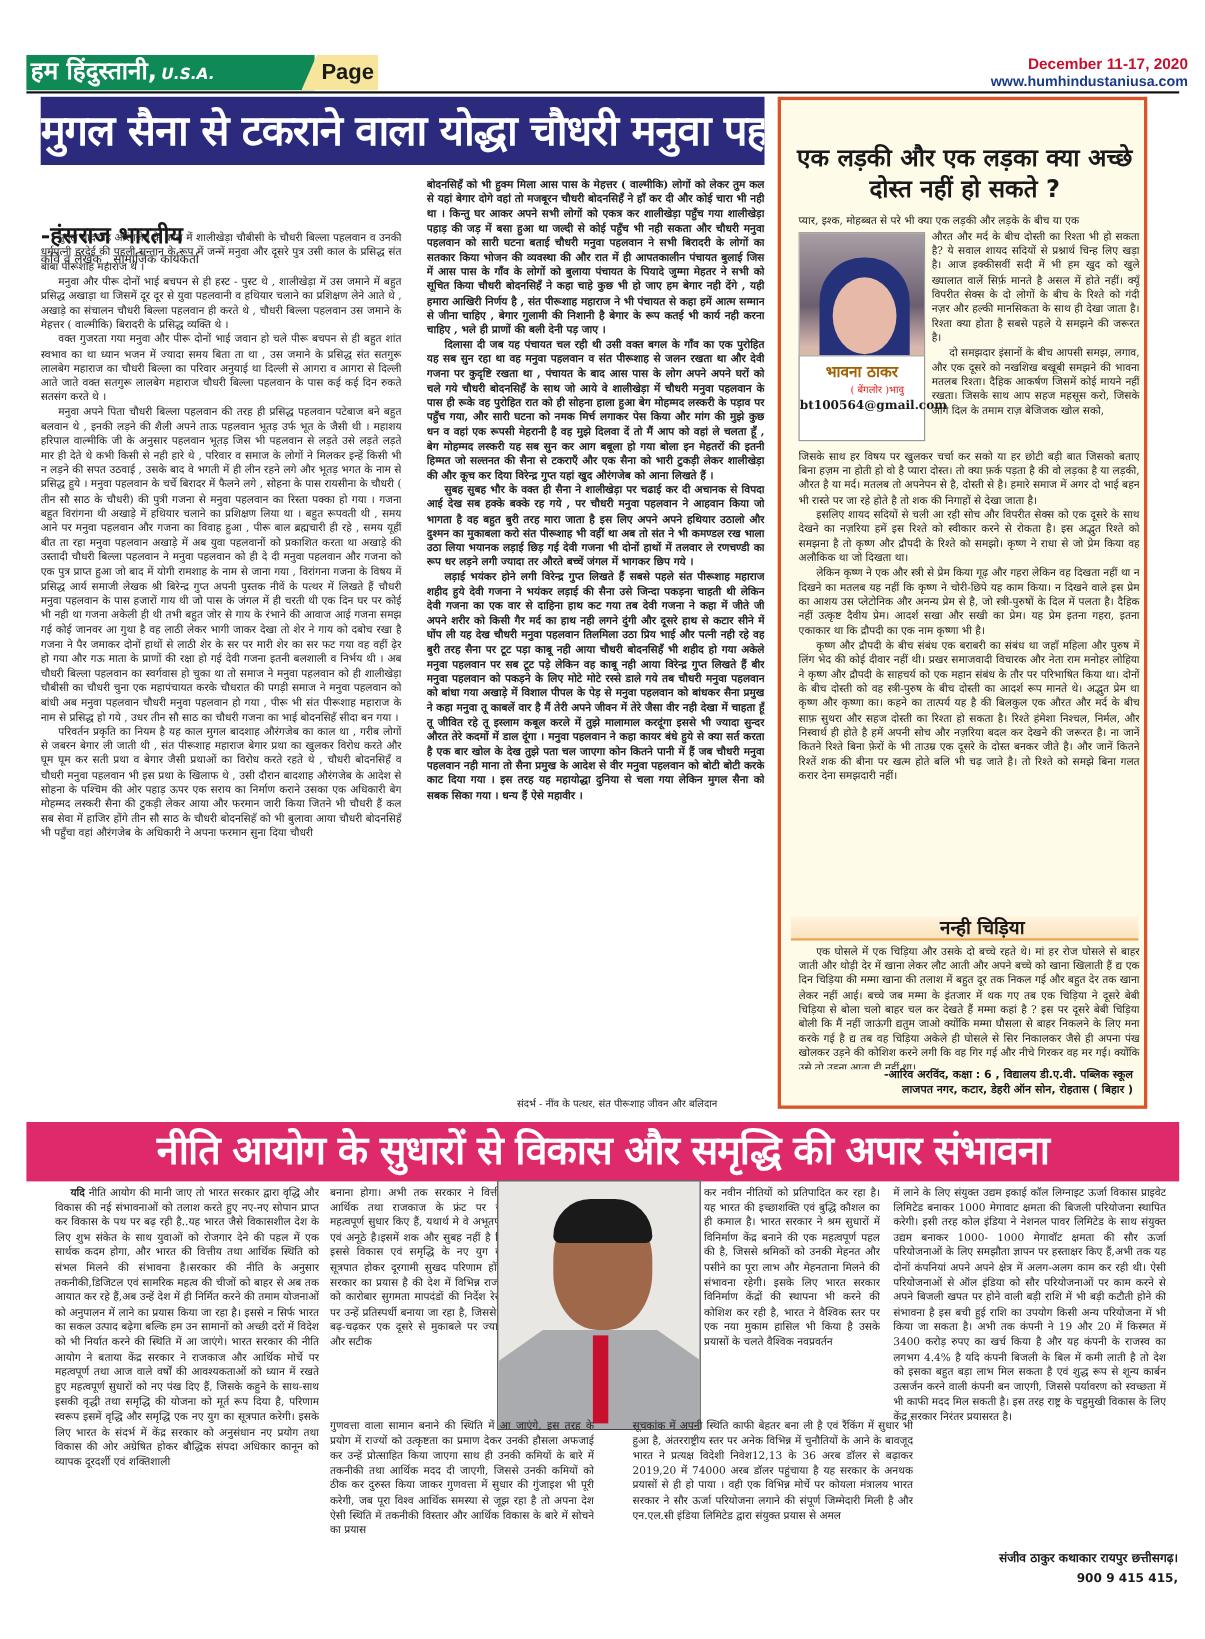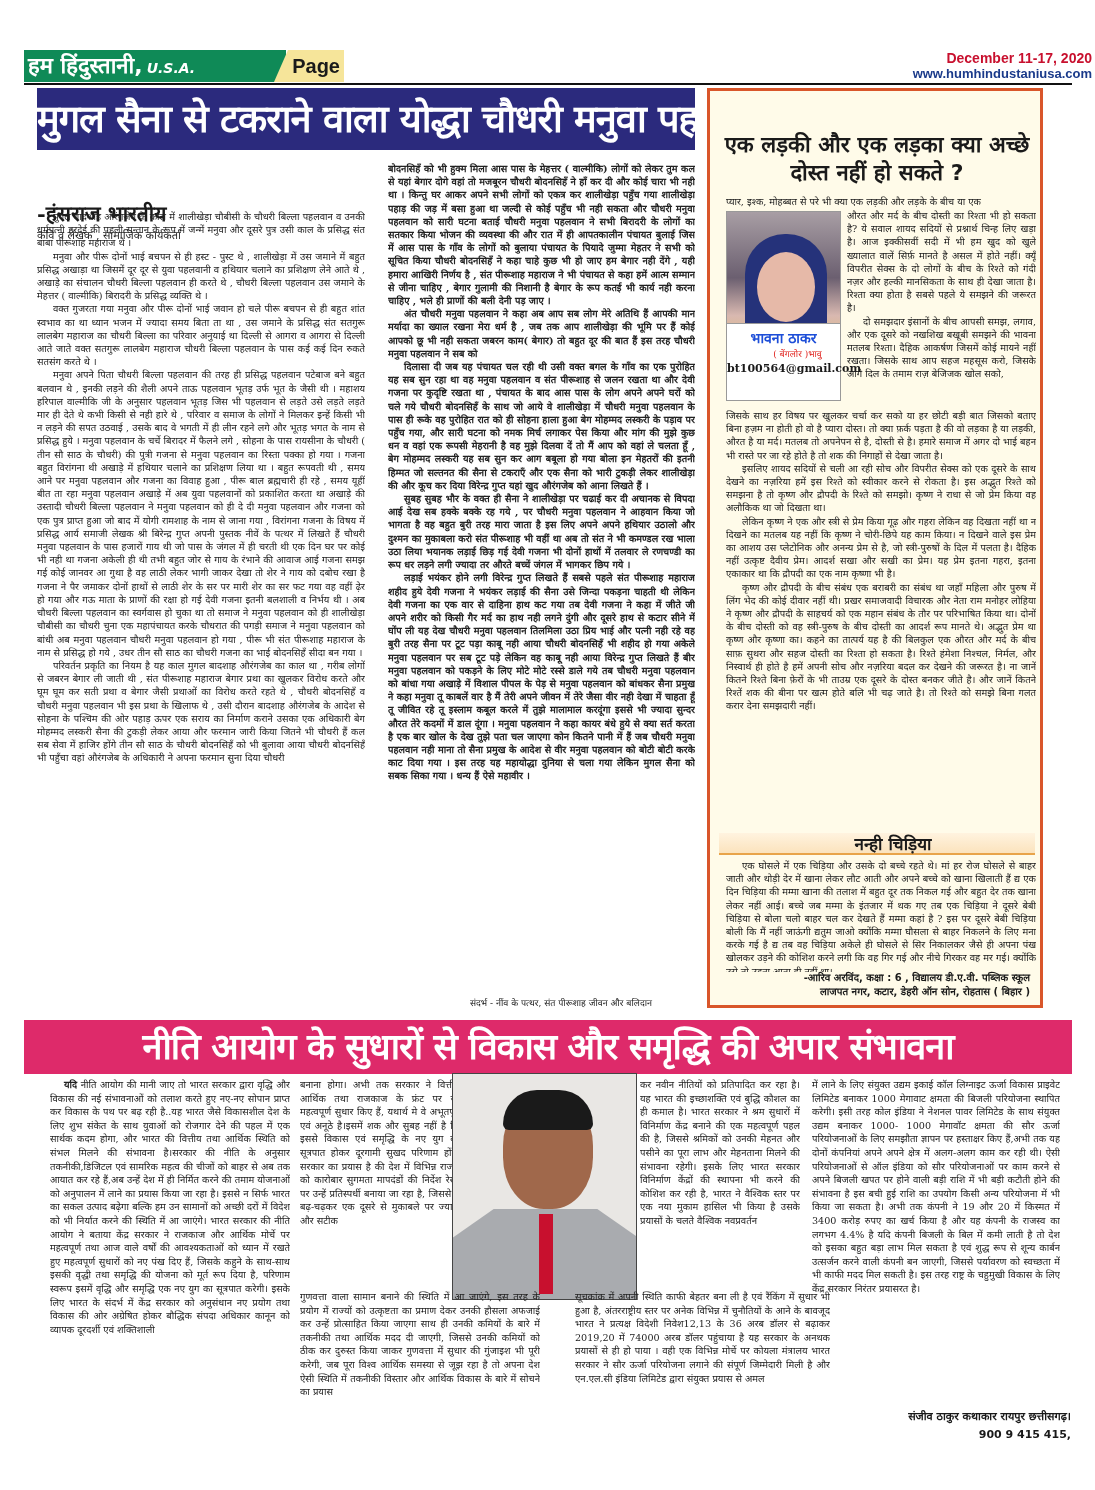--- a/index.html
+++ b/index.html
@@ -1,41 +1,41 @@
 <!DOCTYPE html>
 <html><head>
 <meta charset="utf-8">
 <style>
   * { box-sizing: border-box; margin: 0; padding: 0; }
   body { width: 1095px; height: 1490px; background: #ffffff; font-family: "DejaVu Serif", serif; color: #1a1a1a; position: relative; overflow: hidden; }
   .masthead { position: absolute; left: 24px; top: 50px; width: 1080px; height: 32px; }
   .mast-green { position: absolute; left: 0; top: 0; width: 262px; height: 32px; background: #0f8a57; color: #fff; font-family: "DejaVu Sans", sans-serif; font-weight: bold; font-size: 22px; line-height: 32px; padding-left: 4px; }
   .mast-green .usa { font-style: italic; font-size: 14px; margin-left: 4px; }
   .mast-page { position: absolute; left: 250px; top: 0; width: 70px; height: 32px; background: #f6e59a; clip-path: polygon(14px 0,100% 0,100% 100%,0 100%); font-family: "Liberation Sans", sans-serif; font-weight: bold; font-size: 20px; line-height: 32px; text-align: right; padding-right: 4px; }
-  .mast-date { position: absolute; right: 12px; top: 0; text-align: right; font-family: "Liberation Sans", sans-serif; font-weight: bold; font-size: 14px; color: #c8102e; line-height: 16px; }
+  .mast-date { position: absolute; right: 24px; top: 0; text-align: right; font-family: "Liberation Sans", sans-serif; font-weight: bold; font-size: 14px; color: #c8102e; line-height: 16px; }
   .mast-url { color: #1a3a8a; font-size: 13px; }
   .mast-line { position: absolute; left: 24px; top: 83px; width: 1048px; height: 2px; background: #111; }
   .title-bar-blue { position: absolute; left: 37px; top: 88px; width: 658px; height: 62px; background: #2b2a7d; color: #fff; font-family: "DejaVu Sans", sans-serif; font-weight: bold; font-size: 38px; line-height: 62px; text-align: center; letter-spacing: -1px; white-space: nowrap; overflow: hidden; }
   .byline { position: absolute; left: 37px; top: 158px; font-size: 13px; }
   .byline .name { font-weight: bold; font-size: 21px; margin-top: 41px; }
   .byline .role { font-size: 11px; }
   .col { position: absolute; font-size: 9.6px; line-height: 13.2px; text-align: justify; color: #222; }
   .col p { text-indent: 16px; }
   .col1 { left: 37px; top: 210px; width: 328px; height: 800px; overflow: hidden; }
   .col2 { left: 388px; top: 162px; width: 307px; height: 830px; overflow: hidden; font-weight: bold; }
   .ref { position: absolute; left: 470px; top: 996px; font-size: 9px; }
   .sidebox { position: absolute; left: 707px; top: 88px; width: 336px; height: 920px; border: 3px solid #d9562a; background: #fffbe9; }
   .side-red { position: absolute; left: 9px; top: 9px; width: 316px; height: 26px; background: #ec1c24; color: #fff; text-align: center; font-family: "DejaVu Sans", sans-serif; font-weight: bold; font-size: 16px; line-height: 26px; }
   .side-title { position: absolute; left: 4px; top: 40px; width: 326px; text-align: center; font-family: "DejaVu Sans", sans-serif; font-weight: bold; font-size: 22px; line-height: 28px; }
   .side-intro { position: absolute; left: 16px; top: 104px; width: 310px; font-size: 9.6px; line-height: 13.2px; text-align: justify; }
   .photo-woman { position: absolute; left: 16px; top: 120px; width: 115px; height: 190px; background: linear-gradient(180deg,#a89ea4 0%,#6b5f70 35%,#d8b8b0 55%,#e8c26a 80%,#d6a43a 100%); border: 1px solid #999; }
   .photo-woman .face { position: absolute; left: 30px; top: 40px; width: 58px; height: 70px; border-radius: 50%; background: #e6b9a8; }
   .photo-woman .hair { position: absolute; left: 18px; top: 22px; width: 82px; height: 100px; border-radius: 40px 40px 10px 10px; background: #25327a; }
   .photo-caption { position: absolute; left: 16px; top: 232px; width: 115px; height: 78px; background: #fff; border: 1px solid #999; text-align: center; }
-  .cap-name { color: #1d4ed8; font-family: "DejaVu Sans", sans-serif; font-weight: bold; font-size: 14px; margin-top: 4px; }
+  .cap-name { color: #a16207; font-family: "DejaVu Sans", sans-serif; font-weight: bold; font-size: 14px; margin-top: 4px; }
   .cap-city { color: #e0221d; font-size: 9px; padding-left: 28px; }
   .cap-email { font-weight: bold; font-size: 11px; margin-top: 2px; }
   .side-text1 { position: absolute; left: 137px; top: 118px; width: 189px; font-size: 9.6px; line-height: 13.2px; text-align: justify; height: 207px; overflow: hidden; }
   .side-text2 { position: absolute; left: 16px; top: 318px; width: 310px; font-size: 9.6px; line-height: 13.2px; text-align: justify; height: 423px; overflow: hidden; }
   .side-text2 p, .side-story p { text-indent: 16px; }
   .side-sub { position: absolute; left: 9px; top: 742px; width: 316px; height: 22px; background: linear-gradient(180deg,#fff3df 0%,#fbe3bd 100%); border-bottom: 2px solid #e8a44a; text-align: center; font-family: "DejaVu Sans", sans-serif; font-weight: bold; font-size: 17px; line-height: 22px; padding-left: 32px; }
   .side-story { position: absolute; left: 16px; top: 768px; width: 310px; font-size: 9.6px; line-height: 13.2px; text-align: justify; height: 113px; overflow: hidden; }
   .side-credit { position: absolute; right: 10px; top: 880px; text-align: right; font-family: "DejaVu Sans", sans-serif; font-weight: bold; font-size: 10px; line-height: 14px; }
   .title-bar-pink { position: absolute; left: 24px; top: 1020px; width: 1048px; height: 54px; background: #de2a6a; color: #fff; font-family: "DejaVu Sans", sans-serif; font-weight: bold; font-size: 36px; line-height: 54px; text-align: center; letter-spacing: -1px; white-space: nowrap; overflow: hidden; }
   .bcol { position: absolute; font-size: 9.6px; line-height: 13.6px; text-align: justify; overflow: hidden; color: #222; }
@@ -75,21 +75,20 @@
 </div>
 <div class="col col1">
   <p>मुगल बादशाह औरंगजेब के काल में शालीखेड़ा चौबीसी के चौधरी बिल्ला पहलवान व उनकी धर्मपत्नी हरदेई की पहली सन्तान के रूप में जन्में मनुवा और दूसरे पुत्र उसी काल के प्रसिद्ध संत बाबा पीरूशाह महाराज थे ।</p>
   <p>मनुवा और पीरू दोनों भाई बचपन से ही हस्ट - पुस्ट थे , शालीखेड़ा में उस जमाने में बहुत प्रसिद्ध अखाड़ा था जिसमें दूर दूर से युवा पहलवानी व हथियार चलाने का प्रशिक्षण लेने आते थे , अखाड़े का संचालन चौधरी बिल्ला पहलवान ही करते थे , चौधरी बिल्ला पहलवान उस जमाने के मेहत्तर ( वाल्मीकि) बिरादरी के प्रसिद्ध व्यक्ति थे ।</p>
   <p>वक्त गुजरता गया मनुवा और पीरू दोनों भाई जवान हो चले पीरू बचपन से ही बहुत शांत स्वभाव का था ध्यान भजन में ज्यादा समय बिता ता था , उस जमाने के प्रसिद्ध संत सतगुरू लालबेग महाराज का चौधरी बिल्ला का परिवार अनुयाई था दिल्ली से आगरा व आगरा से दिल्ली आते जाते वक्त सतगुरू लालबेग महाराज चौधरी बिल्ला पहलवान के पास कई कई दिन रुकते सतसंग करते थे ।</p>
   <p>मनुवा अपने पिता चौधरी बिल्ला पहलवान की तरह ही प्रसिद्ध पहलवान पटेबाज बने बहुत बलवान थे , इनकी लड़ने की शैली अपने ताऊ पहलवान भूतड़ उर्फ भूत के जैसी थी । महाशय हरिपाल वाल्मीकि जी के अनुसार पहलवान भूतड़ जिस भी पहलवान से लड़ते उसे लड़ते लड़ते मार ही देते थे कभी किसी से नही हारे थे , परिवार व समाज के लोगों ने मिलकर इन्हें किसी भी न लड़ने की सपत उठवाई , उसके बाद वे भगती में ही लीन रहने लगे और भूतड़ भगत के नाम से प्रसिद्ध हुये । मनुवा पहलवान के चर्चे बिरादर में फैलने लगे , सोहना के पास रायसीना के चौधरी ( तीन सौ साठ के चौधरी) की पुत्री गजना से मनुवा पहलवान का रिस्ता पक्का हो गया । गजना बहुत विरांगना थी अखाड़े में हथियार चलाने का प्रशिक्षण लिया था । बहुत रूपवती थी , समय आने पर मनुवा पहलवान और गजना का विवाह हुआ , पीरू बाल ब्रह्मचारी ही रहे , समय यूहीं बीत ता रहा मनुवा पहलवान अखाड़े में अब युवा पहलवानों को प्रकाशित करता था अखाड़े की उस्तादी चौधरी बिल्ला पहलवान ने मनुवा पहलवान को ही दे दी मनुवा पहलवान और गजना को एक पुत्र प्राप्त हुआ जो बाद में योगी रामशाह के नाम से जाना गया , विरांगना गजना के विषय में प्रसिद्ध आर्य समाजी लेखक श्री बिरेन्द्र गुप्त अपनी पुस्तक नीवें के पत्थर में लिखते हैं चौधरी मनुवा पहलवान के पास हजारों गाय थी जो पास के जंगल में ही चरती थी एक दिन घर पर कोई भी नही था गजना अकेली ही थी तभी बहुत जोर से गाय के रंभाने की आवाज आई गजना समझ गई कोई जानवर आ गुथा है वह लाठी लेकर भागी जाकर देखा तो शेर ने गाय को दबोच रखा है गजना ने पैर जमाकर दोनों हाथों से लाठी शेर के सर पर मारी शेर का सर फट गया वह वहीं ढ़ेर हो गया और गऊ माता के प्राणों की रक्षा हो गई देवी गजना इतनी बलशाली व निर्भय थी । अब चौधरी बिल्ला पहलवान का स्वर्गवास हो चुका था तो समाज ने मनुवा पहलवान को ही शालीखेड़ा चौबीसी का चौधरी चुना एक महापंचायत करके चौधरात की पगड़ी समाज ने मनुवा पहलवान को बांधी अब मनुवा पहलवान चौधरी मनुवा पहलवान हो गया , पीरू भी संत पीरूशाह महाराज के नाम से प्रसिद्ध हो गये , उधर तीन सौ साठ का चौधरी गजना का भाई बोदनसिहँ सीदा बन गया ।</p>
   <p>परिवर्तन प्रकृति का नियम है यह काल मुगल बादशाह औरंगजेब का काल था , गरीब लोगों से जबरन बेगार ली जाती थी , संत पीरूशाह महाराज बेगार प्रथा का खुलकर विरोध करते और घूम घूम कर सती प्रथा व बेगार जैसी प्रथाओं का विरोध करते रहते थे , चौधरी बोदनसिहँ व चौधरी मनुवा पहलवान भी इस प्रथा के खिलाफ थे , उसी दौरान बादशाह औरंगजेब के आदेश से सोहना के पश्चिम की ओर पहाड़ ऊपर एक सराय का निर्माण कराने उसका एक अधिकारी बेग मोहम्मद लस्करी सैना की टुकड़ी लेकर आया और फरमान जारी किया जितने भी चौधरी हैं कल सब सेवा में हाजिर होंगे तीन सौ साठ के चौधरी बोदनसिहँ को भी बुलावा आया चौधरी बोदनसिहँ भी पहुँचा वहां औरंगजेब के अधिकारी ने अपना फरमान सुना दिया चौधरी</p>
 </div>
 <div class="col col2">
   <p style="text-indent:0">बोदनसिहँ को भी हुक्म मिला आस पास के मेहत्तर ( वाल्मीकि) लोगों को लेकर तुम कल से यहां बेगार दोगे वहां तो मजबूरन चौधरी बोदनसिहँ ने हाँ कर दी और कोई चारा भी नही था । किन्तु घर आकर अपने सभी लोगों को एकत्र कर शालीखेड़ा पहुँच गया शालीखेड़ा पहाड़ की जड़ में बसा हुआ था जल्दी से कोई पहुँच भी नही सकता और चौधरी मनुवा पहलवान को सारी घटना बताई चौधरी मनुवा पहलवान ने सभी बिरादरी के लोगों का सतकार किया भोजन की व्यवस्था की और रात में ही आपतकालीन पंचायत बुलाई जिस में आस पास के गाँव के लोगों को बुलाया पंचायत के पियादे जुम्मा मेहतर ने सभी को सूचित किया चौधरी बोदनसिहँ ने कहा चाहे कुछ भी हो जाए हम बेगार नही देंगे , यही हमारा आखिरी निर्णय है , संत पीरूशाह महाराज ने भी पंचायत से कहा हमें आत्म सम्मान से जीना चाहिए , बेगार गुलामी की निशानी है बेगार के रूप कतई भी कार्य नही करना चाहिए , भले ही प्राणों की बली देनी पड़ जाए ।</p>
-  <p>अंत चौधरी मनुवा पहलवान ने कहा अब आप सब लोग मेरे अतिथि हैं आपकी मान मर्यादा का ख्याल रखना मेरा धर्म है , जब तक आप शालीखेड़ा की भूमि पर हैं कोई आपको छू भी नही सकता जबरन काम( बेगार) तो बहुत दूर की बात हैं इस तरह चौधरी मनुवा पहलवान ने सब को</p>
   <p>दिलासा दी जब यह पंचायत चल रही थी उसी वक्त बगल के गाँव का एक पुरोहित यह सब सुन रहा था वह मनुवा पहलवान व संत पीरूशाह से जलन रखता था और देवी गजना पर कुदृष्टि रखता था , पंचायत के बाद आस पास के लोग अपने अपने घरों को चले गये चौधरी बोदनसिहँ के साथ जो आये वे शालीखेड़ा में चौधरी मनुवा पहलवान के पास ही रूके वह पुरोहित रात को ही सोहना हाला हुआ बेग मोहम्मद लस्करी के पड़ाव पर पहुँच गया, और सारी घटना को नमक मिर्च लगाकर पेस किया और मांग की मुझे कुछ धन व वहां एक रूपसी मेहरानी है वह मुझे दिलवा दें तो मैं आप को वहां ले चलता हूँ , बेग मोहम्मद लस्करी यह सब सुन कर आग बबूला हो गया बोला इन मेहतरों की इतनी हिम्मत जो सल्तनत की सैना से टकराएँ और एक सैना को भारी टुकड़ी लेकर शालीखेड़ा की और कूच कर दिया विरेन्द्र गुप्त यहां खुद औरंगजेब को आना लिखते हैं ।</p>
   <p>सुबह सुबह भौर के वक्त ही सैना ने शालीखेड़ा पर चढाई कर दी अचानक से विपदा आई देख सब हक्के बक्के रह गये , पर चौधरी मनुवा पहलवान ने आहवान किया जो भागता है वह बहुत बुरी तरह मारा जाता है इस लिए अपने अपने हथियार उठालो और दुश्मन का मुकाबला करो संत पीरूशाह भी वहीं था अब तो संत ने भी कमण्डल रख भाला उठा लिया भयानक लड़ाई छिड़ गई देवी गजना भी दोनों हाथों में तलवार ले रणचण्डी का रूप धर लड़ने लगी ज्यादा तर औरते बच्चें जंगल में भागकर छिप गये ।</p>
   <p>लड़ाई भयंकर होने लगी विरेन्द्र गुप्त लिखते हैं सबसे पहले संत पीरूशाह महाराज शहीद हुये देवी गजना ने भयंकर लड़ाई की सैना उसे जिन्दा पकड़ना चाहती थी लेकिन देवी गजना का एक वार से दाहिना हाथ कट गया तब देवी गजना ने कहा में जीते जी अपने शरीर को किसी गैर मर्द का हाथ नही लगने दुंगी और दूसरे हाथ से कटार सीने में घोंप ली यह देख चौधरी मनुवा पहलवान तिलमिला उठा प्रिय भाई और पत्नी नही रहे वह बुरी तरह सैना पर टूट पड़ा काबू नही आया चौधरी बोदनसिहँ भी शहीद हो गया अकेले मनुवा पहलवान पर सब टूट पड़े लेकिन वह काबू नही आया विरेन्द्र गुप्त लिखते हैं बीर मनुवा पहलवान को पकड़ने के लिए मोटे मोटे रस्से डाले गये तब चौधरी मनुवा पहलवान को बांधा गया अखाड़े में विशाल पीपल के पेड़ से मनुवा पहलवान को बांधकर सैना प्रमुख ने कहा मनुवा तू काबलें वार है मैं तेरी अपने जीवन में तेरे जैसा वीर नही देखा में चाहता हूँ तू जीवित रहे तू इस्लाम कबूल करले में तुझे मालामाल करदूंगा इससे भी ज्यादा सुन्दर औरत तेरे कदमों में डाल दूंगा । मनुवा पहलवान ने कहा कायर बंधे हुये से क्या सर्त करता है एक बार खोल के देख तुझे पता चल जाएगा कोन कितने पानी में हैं जब चौधरी मनुवा पहलवान नही माना तो सैना प्रमुख के आदेश से वीर मनुवा पहलवान को बोटी बोटी करके काट दिया गया । इस तरह यह महायोद्धा दुनिया से चला गया लेकिन मुगल सैना को सबक सिका गया । धन्य हैं ऐसे महावीर ।</p>
 </div>
 <div class="ref">संदर्भ - नींव के पत्थर, संत पीरूशाह जीवन और बलिदान</div>
 
 <aside class="sidebox">
   <h2 class="side-title">एक लड़की और एक लड़का क्या अच्छे दोस्त नहीं हो सकते ?</h2>
   <div class="side-intro">प्यार, इश्क, मोहब्बत से परे भी क्या एक लड़की और लड़के के बीच या एक</div>
   <div class="photo-woman">

